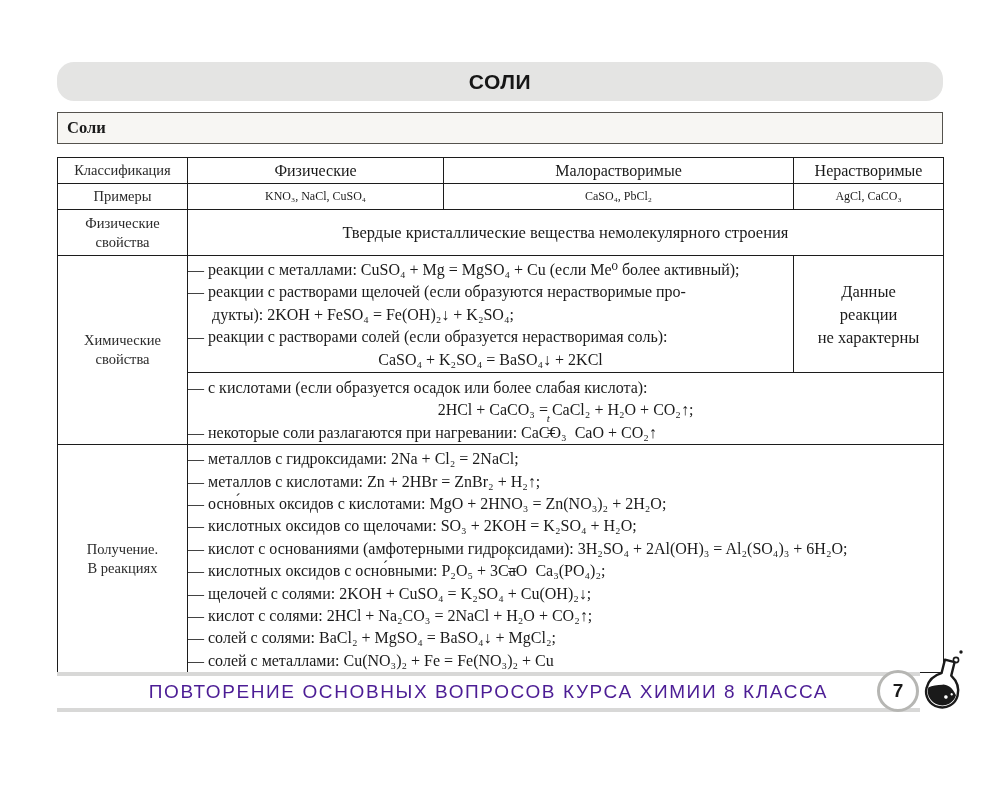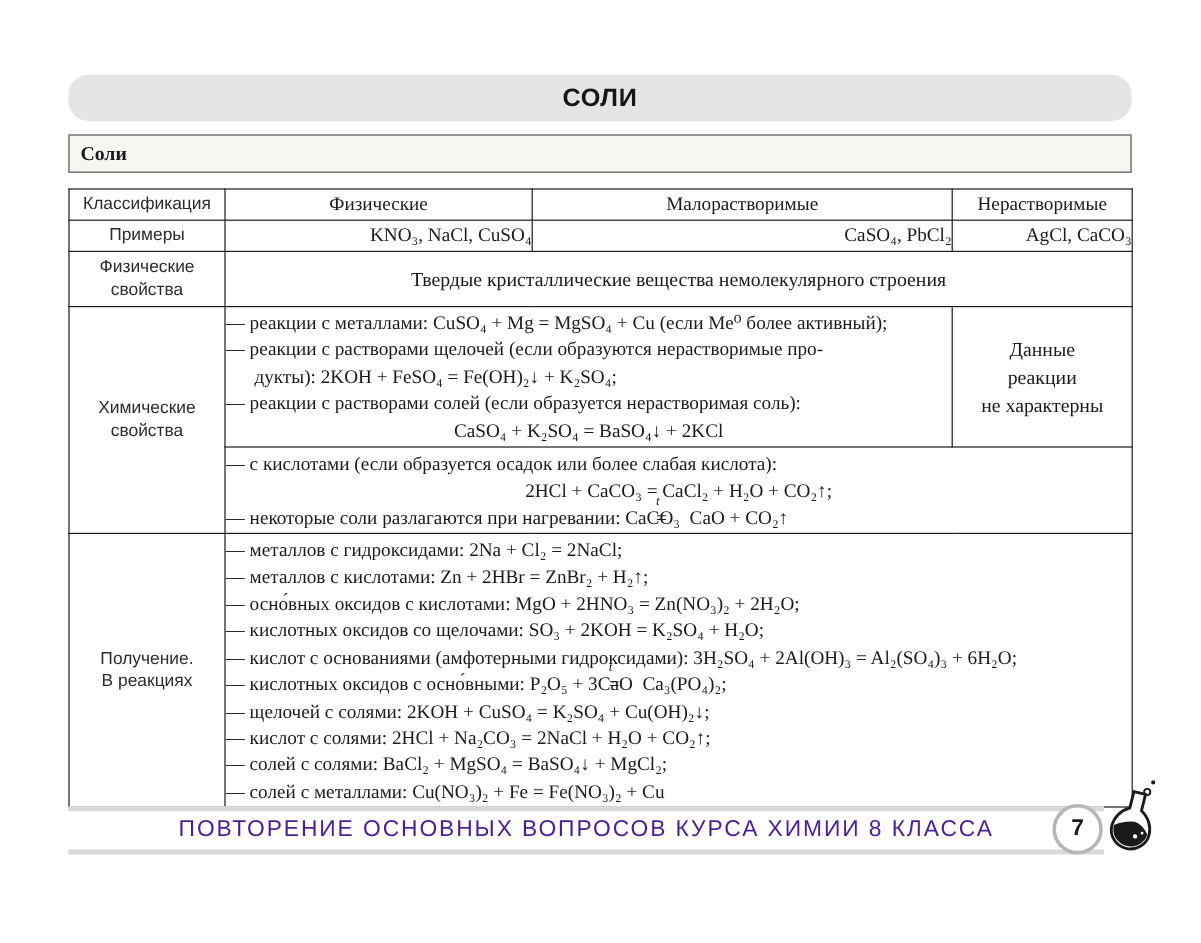--- a/index.html
+++ b/index.html
@@ -19,23 +19,23 @@
   .def-term{font-weight:bold;margin-right:5px;}
 
   
   table.main{position:absolute;left:57px;top:157px;width:886px;border-collapse:collapse;table-layout:fixed;}
   table.main td, table.main th{border:1.3px solid #1c1c1c;box-sizing:border-box;padding:0;}
   .col-label{width:130px;}
   .col-sol{width:256px;}
   .col-low{width:350px;}
   .col-ins{width:150px;}
   .hdr{font-weight:normal;font-size:16px;text-align:center;vertical-align:middle;}
-  .lbl{font-family:Liberation Sans, sans-serif;font-size:14.5px;color:#2b2b2b;
+  .lbl{font-family:Liberation Serif, serif;font-size:14.5px;color:#2b2b2b;
        text-align:center;vertical-align:middle;line-height:19px;}
-  .examples-cell{font-size:16px;text-align:right;vertical-align:middle;margin-top:32px;}
+  .examples-cell{font-size:12px;text-align:center;vertical-align:middle;margin-top:32px;}
   .phys-cell{font-size:16.5px;text-align:center;vertical-align:middle;}
   td.rx{vertical-align:top;padding:2px 6px 0 8px;overflow:hidden;}
   .rx-line{font-size:16px;line-height:22.4px;padding-left:24px;text-indent:-24px;white-space:nowrap;}
   .rx-line.cont{text-indent:0;}
   .rx-line.center{text-align:center;padding-left:0;text-indent:0;}
   .note-cell{font-size:16.5px;text-align:center;vertical-align:middle;line-height:23px;}
 
   
   .teq{position:relative;display:inline-block;}
   .teq .tlab{position:absolute;top:-9px;left:50%;transform:translateX(-50%);

